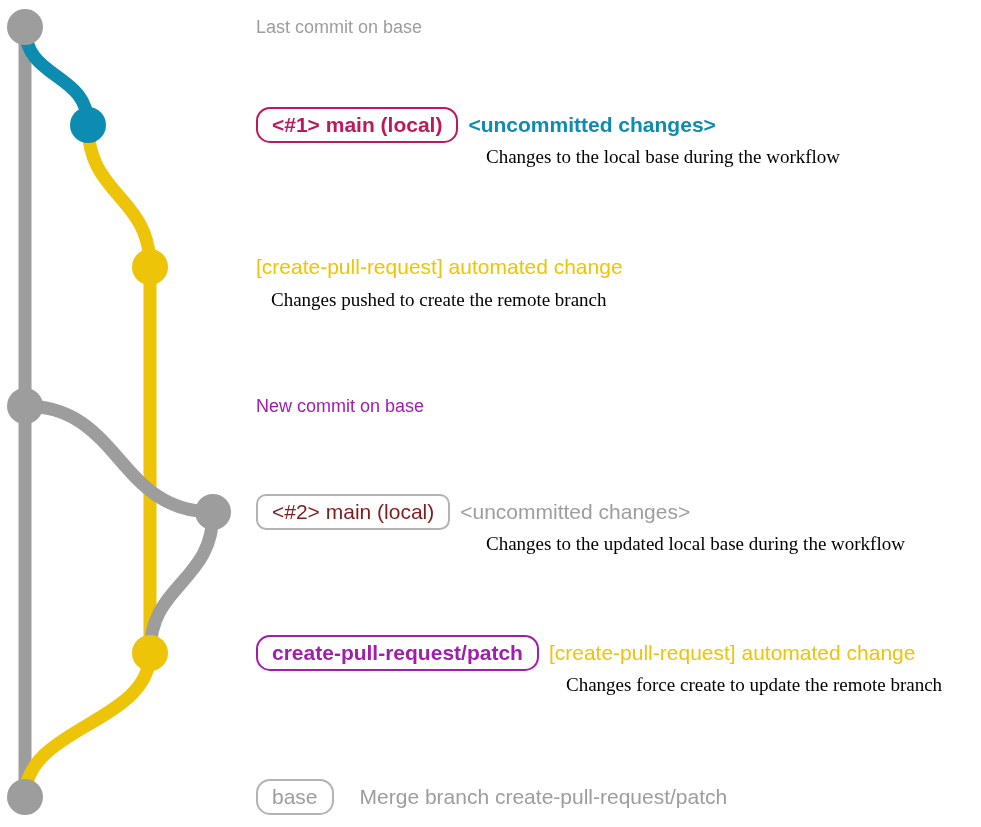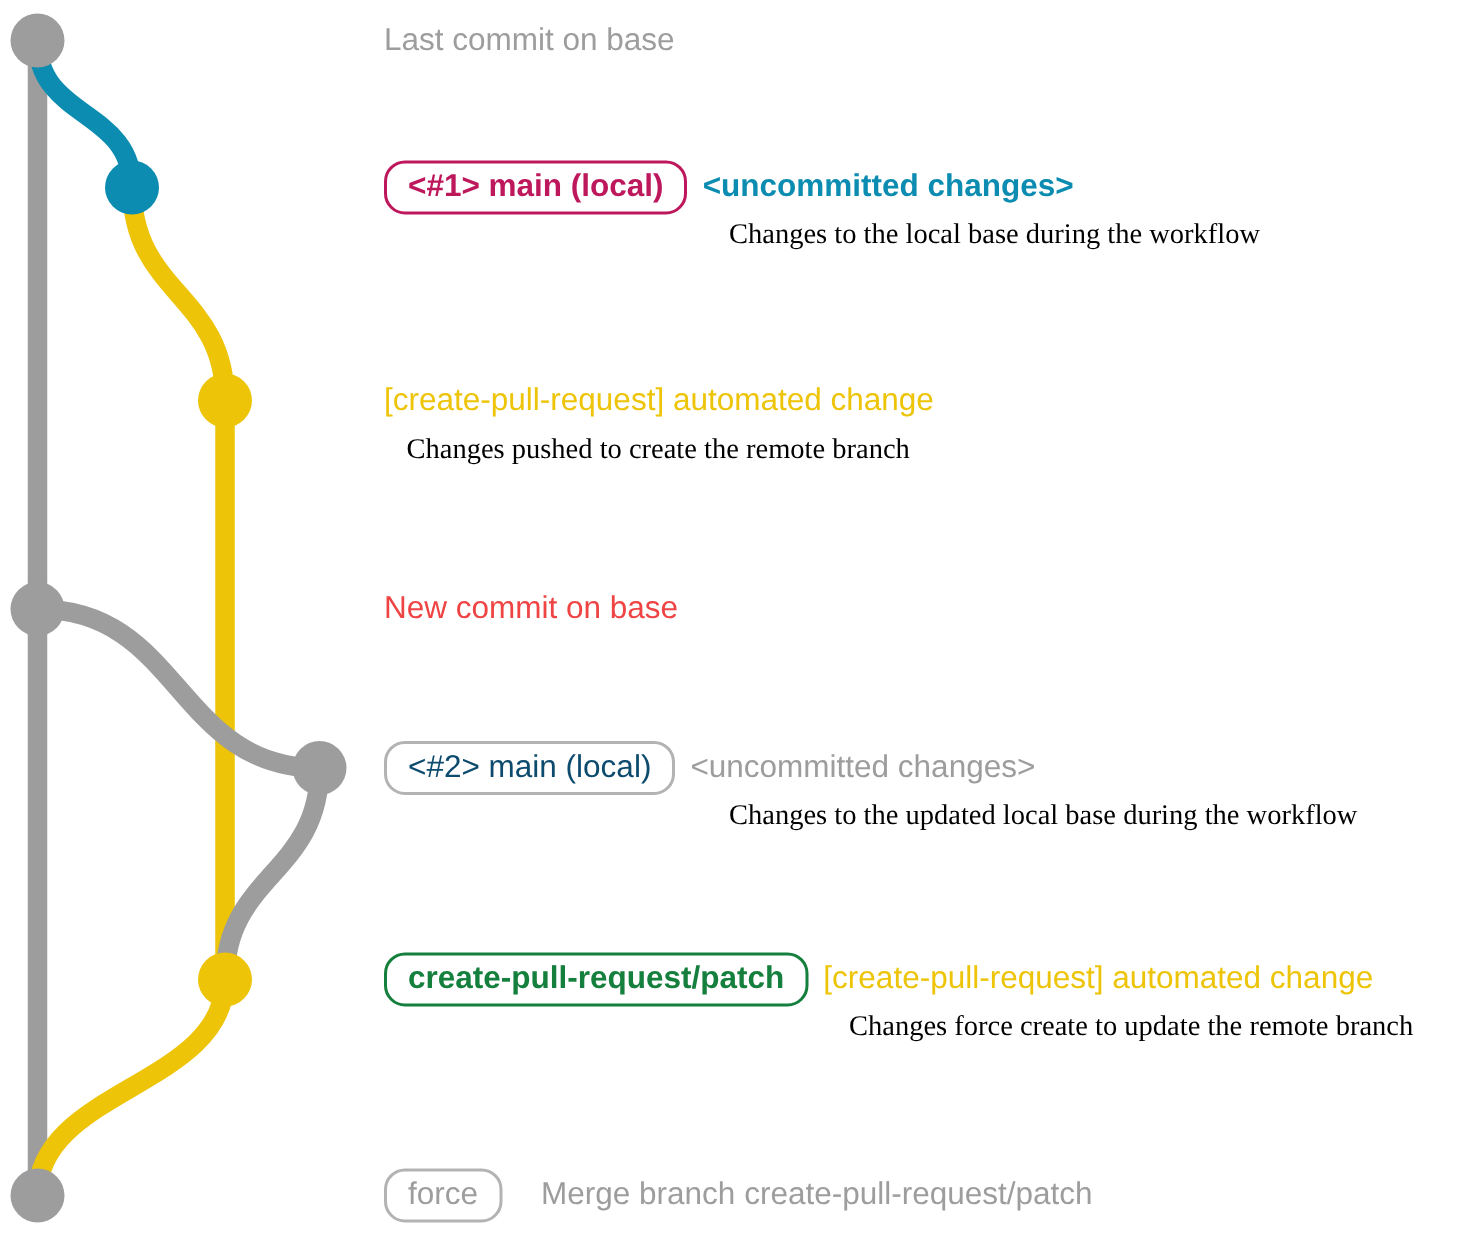--- a/index.html
+++ b/index.html
@@ -52,21 +52,21 @@
   }
   .desc {
     position: absolute;
     font-family: "Liberation Serif", serif;
     font-size: 19px;
     color: #000000;
     white-space: nowrap;
   }
   .plain-msg {
     font-family: "Liberation Sans", sans-serif;
-    font-size: 21px;
+    font-size: 18px;
     white-space: nowrap;
     text-align: center;
   }
   .gap {
     display: inline-block;
     width: 10px;
   }
 </style>
 </head>
 <body>
@@ -111,34 +111,34 @@
   <span class="commit-label" style="color:#0b8cb0; font-weight:700;">&lt;uncommitted changes&gt;</span>
 </div>
 <div class="desc" style="left:486px; top:146px;">Changes to the local base during the workflow</div>
 
 <div class="row" style="left:256px; top:267px; transform:translateY(-50%);">
   <span class="commit-label" style="color:#edc407; font-weight:400;">[create-pull-request] automated change</span>
 </div>
 <div class="desc" style="left:271px; top:289px;">Changes pushed to create the remote branch</div>
 
 <div class="row" style="left:256px; top:406px; transform:translateY(-50%);">
-  <span class="plain-msg" style="color:#ef4444;">New commit on base</span>
+  <span class="plain-msg" style="color:#a21caf;">New commit on base</span>
 </div>
 
 <div class="row" style="left:256px; top:512px; transform:translateY(-50%);">
-  <span class="ref-pill weightless" style="color:#0c4a6e; border-color:#b3b3b3;">&lt;#2&gt; main (local)</span>
+  <span class="ref-pill weightless" style="color:#7f1d1d; border-color:#b3b3b3;border-radius:10px;">&lt;#2&gt; main (local)</span>
   <span class="gap"></span>
   <span class="commit-label" style="color:#9d9d9d; font-weight:400;">&lt;uncommitted changes&gt;</span>
 </div>
 <div class="desc" style="left:486px; top:533px;">Changes to the updated local base during the workflow</div>
 
 <div class="row" style="left:256px; top:653px; transform:translateY(-50%);">
-  <span class="ref-pill" style="color:#15803d;">create-pull-request/patch</span>
+  <span class="ref-pill" style="color:#a21caf;">create-pull-request/patch</span>
   <span class="gap"></span>
   <span class="commit-label" style="color:#edc407; font-weight:400;">[create-pull-request] automated change</span>
 </div>
 <div class="desc" style="left:566px; top:674px;">Changes force create to update the remote branch</div>
 
 <div class="row" style="left:256px; top:797px; transform:translateY(-50%);">
-  <span class="ref-pill weightless" style="color:#9d9d9d; border-color:#b3b3b3;">force</span>
+  <span class="ref-pill weightless" style="color:#9d9d9d; border-color:#b3b3b3;">base</span>
   <span class="gap"></span>
   <span class="commit-label" style="color:#9d9d9d; font-weight:400;margin-left:16px;">Merge branch create-pull-request/patch</span>
 </div>
 
 </body></html>

